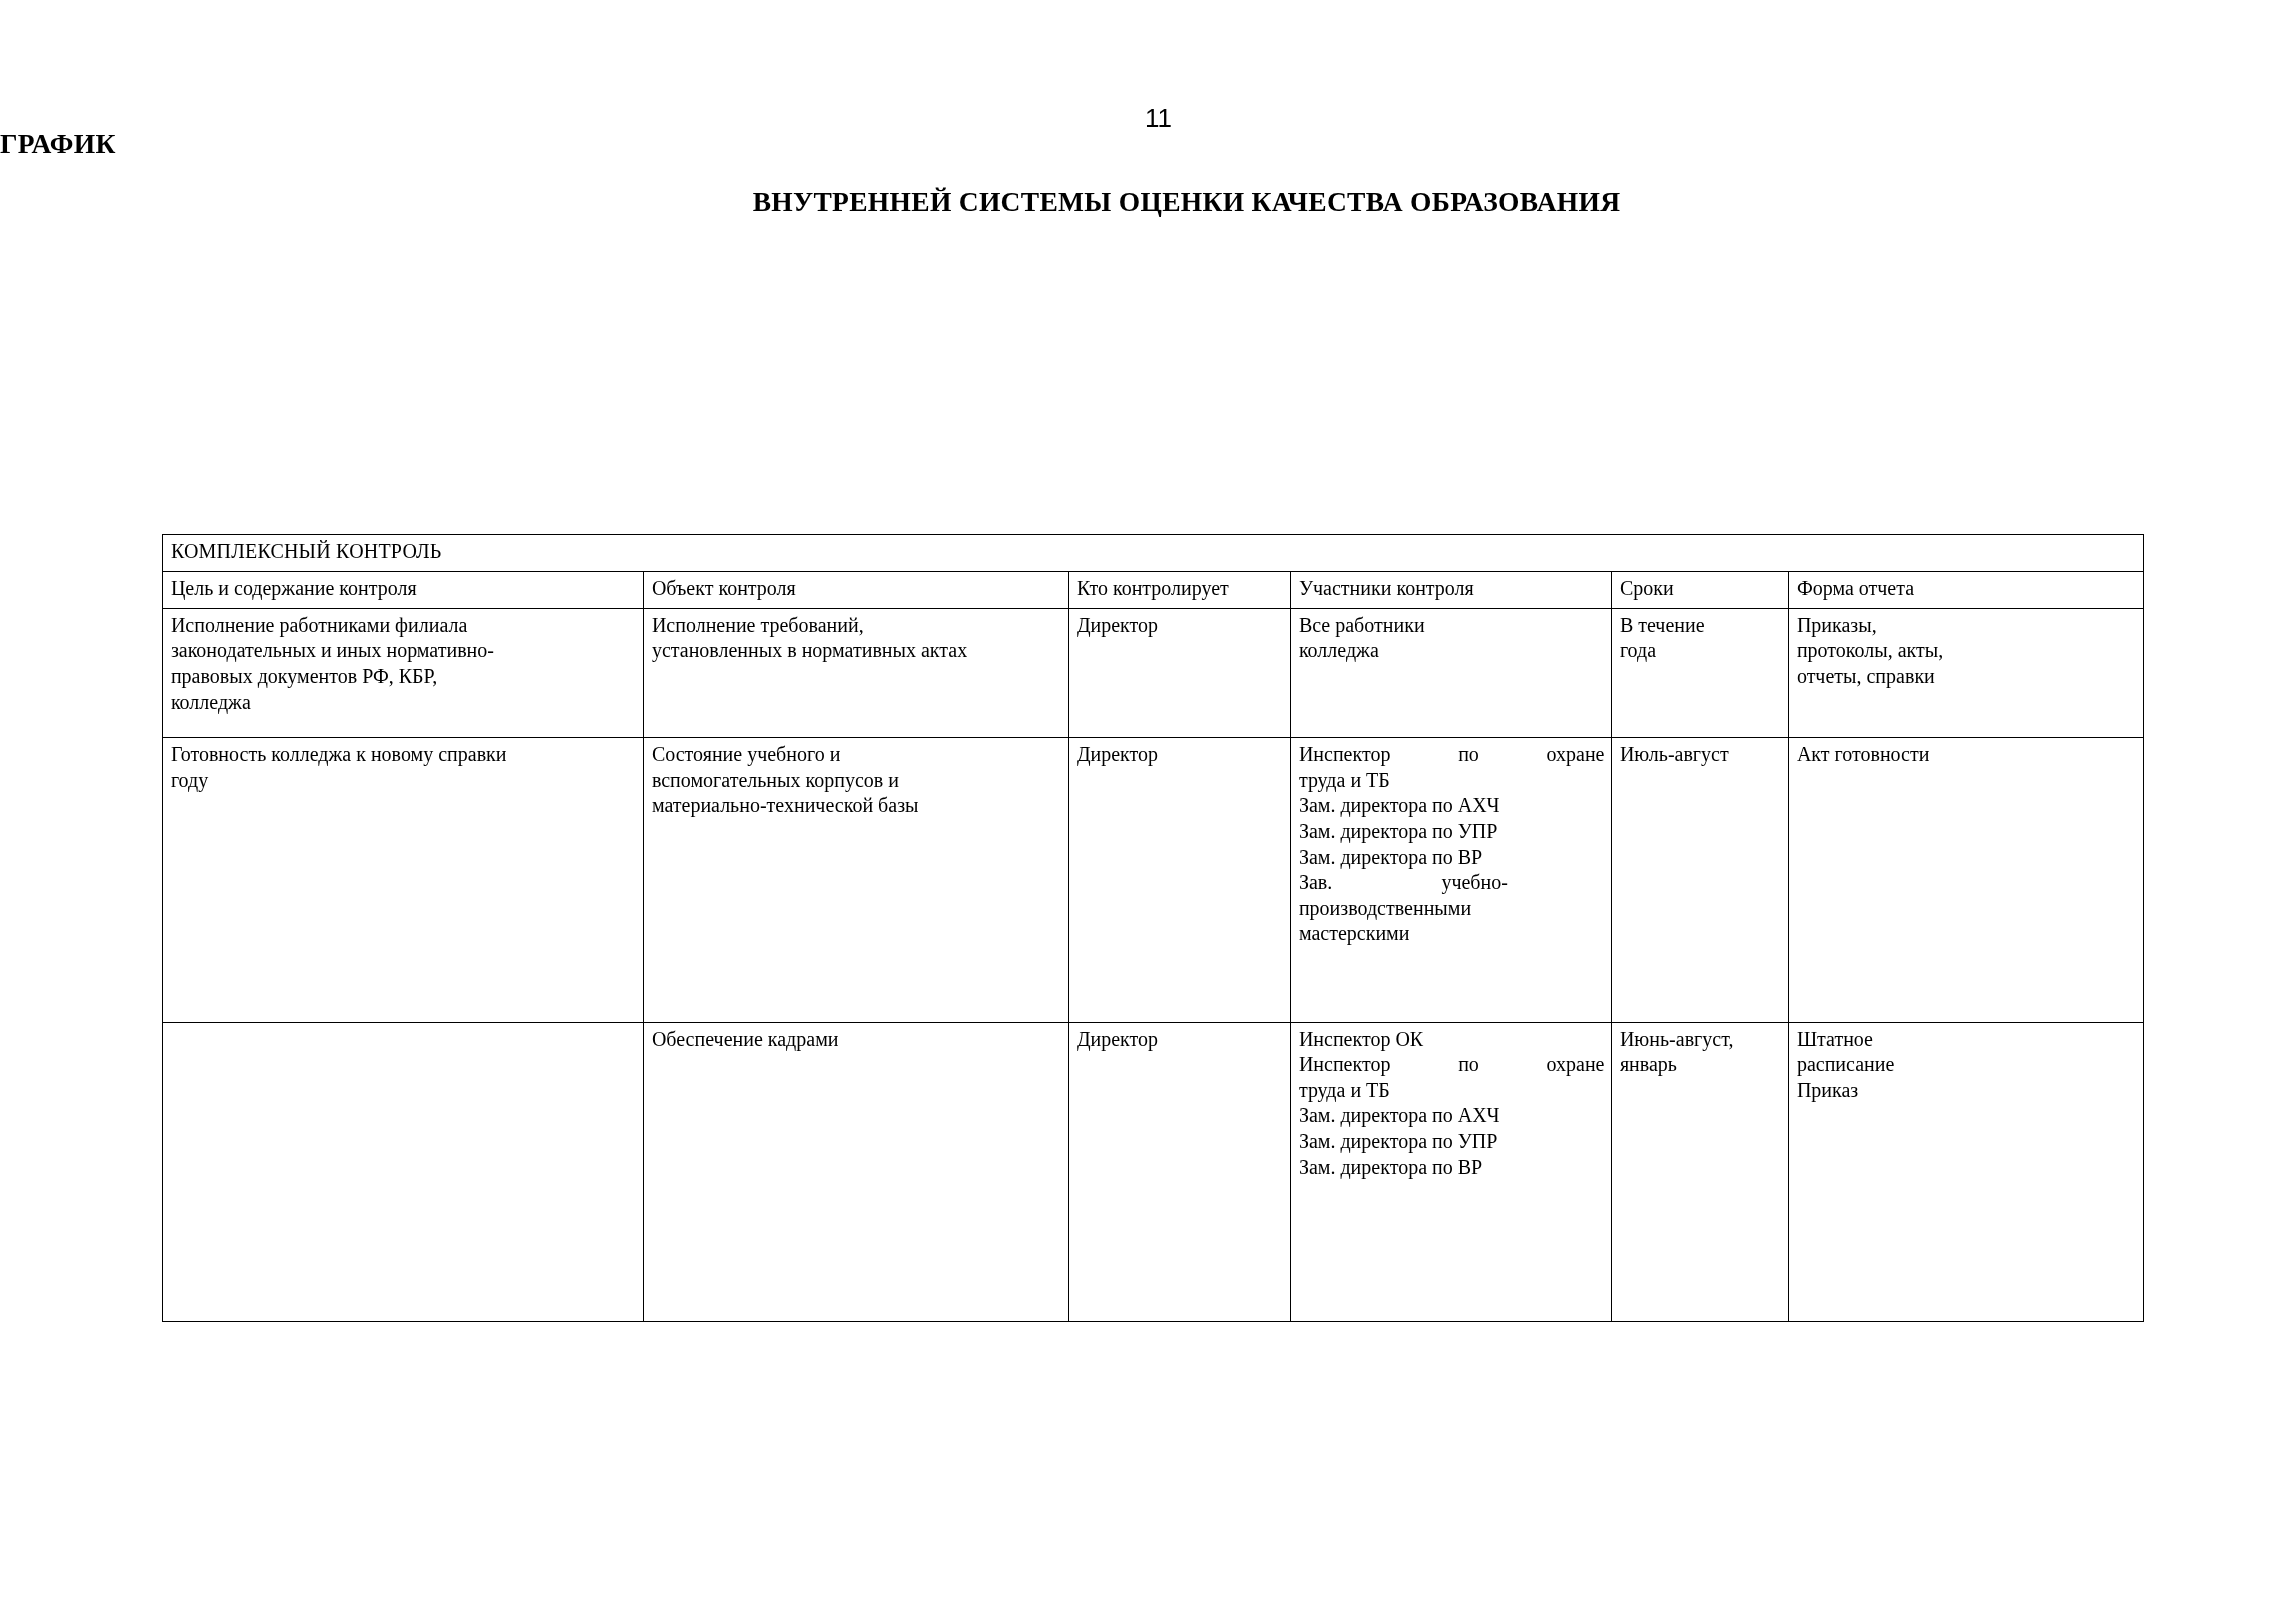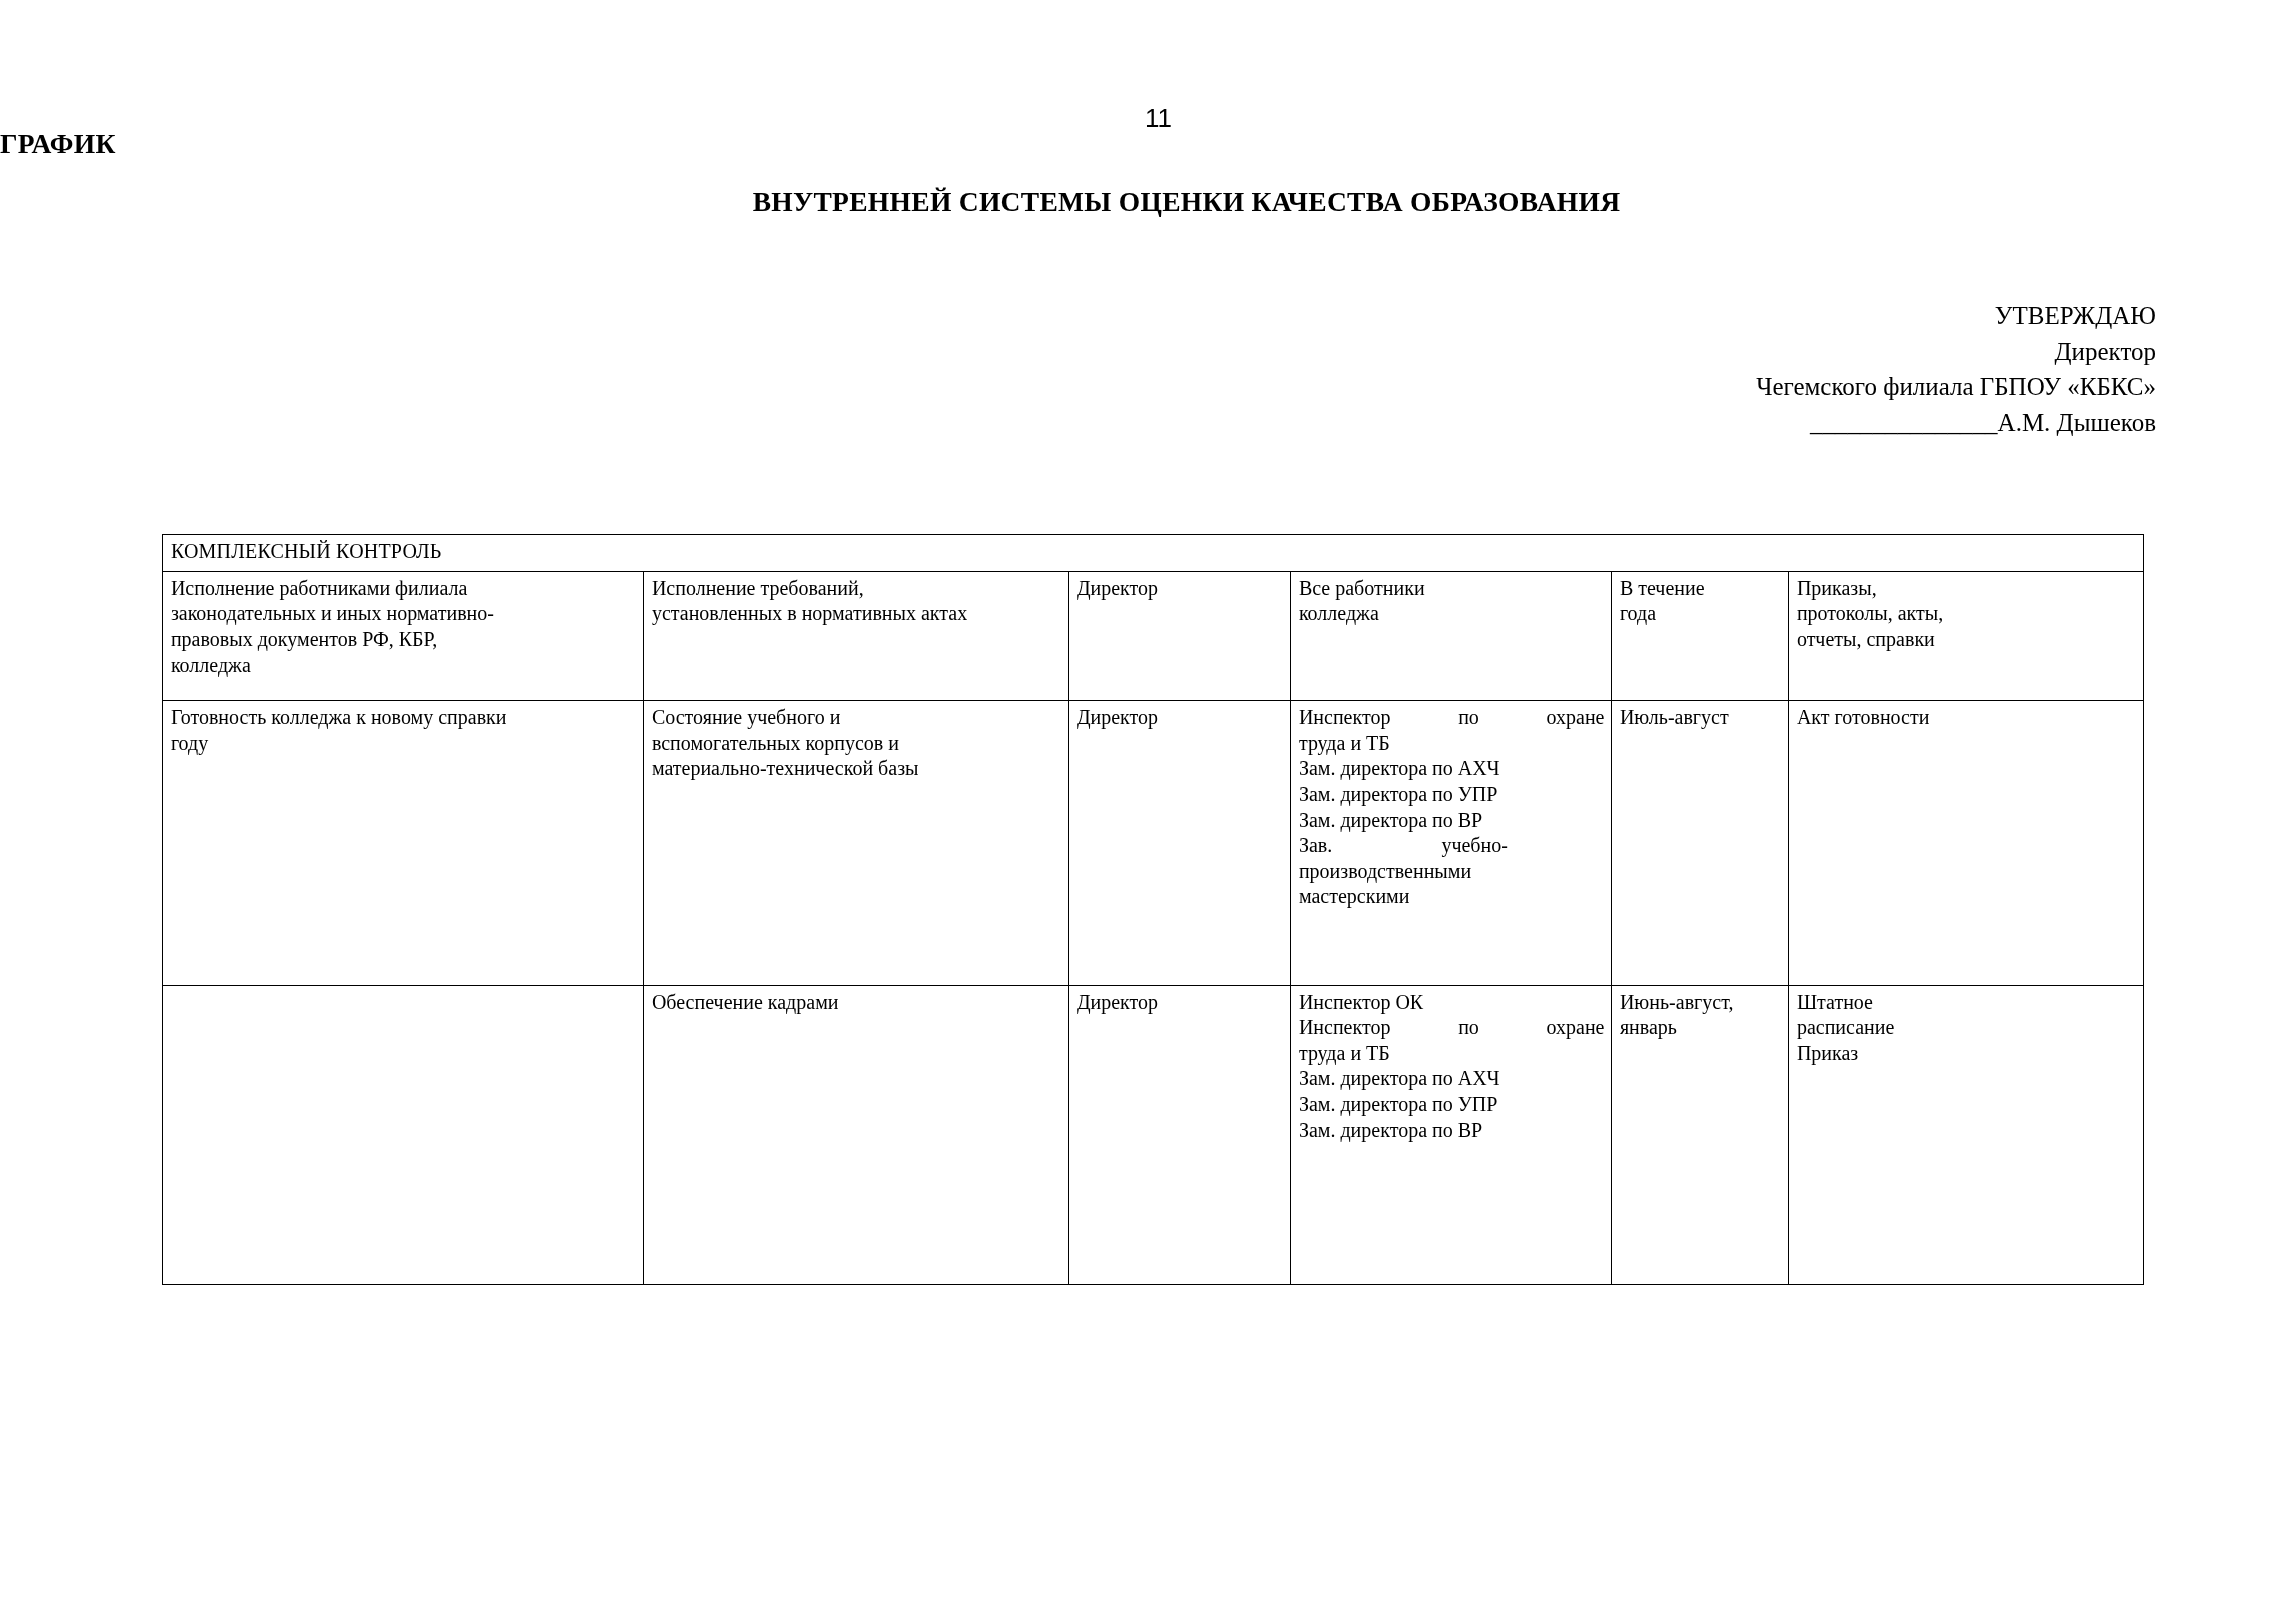--- a/index.html
+++ b/index.html
@@ -100,40 +100,42 @@
 </head>
 <body>
 
 <div class="page">
 
   <div class="page-number">11</div>
 
   <div class="doc-title-1">ГРАФИК</div>
   <div class="doc-title-2">ВНУТРЕННЕЙ СИСТЕМЫ ОЦЕНКИ КАЧЕСТВА ОБРАЗОВАНИЯ</div>
 
-  <div class="approval-block">
-    <div>УТВЕРЖДАЮ</div>
-    <div>Директор</div>
-    <div>Чегемского филиала ГБПОУ «КБКС»</div>
-    <div>_______________А.М. Дышеков</div>
-  </div>
 
   <table class="grid">
     <colgroup>
       <col style="width:481px">
       <col style="width:425px">
       <col style="width:222px">
       <col style="width:321px">
       <col style="width:177px">
       <col style="width:355px">
     </colgroup>
     <tbody>
       <tr>
         <td class="banner" colspan="6">КОМПЛЕКСНЫЙ КОНТРОЛЬ</td>
       </tr>
+      <tr>
+        <td>Цель и содержание контроля</td>
+        <td>Объект контроля</td>
+        <td>Кто контролирует</td>
+        <td>Участники контроля</td>
+        <td>Сроки</td>
+        <td>Форма отчета</td>
+      </tr>
 
       <tr class="row-tall-1">
         <td>
           <span class="cell-line">Исполнение работниками филиала</span>
           <span class="cell-line">законодательных и иных нормативно-</span>
           <span class="cell-line">правовых документов РФ, КБР,</span>
           <span class="cell-line">колледжа</span>
         </td>
         <td>
           <span class="cell-line">Исполнение требований,</span>

